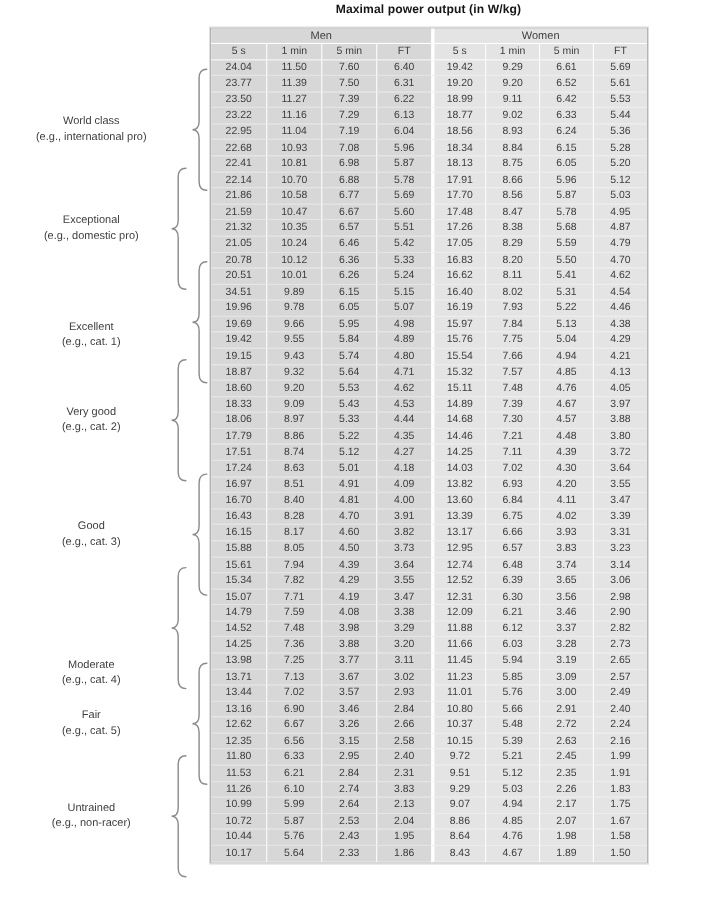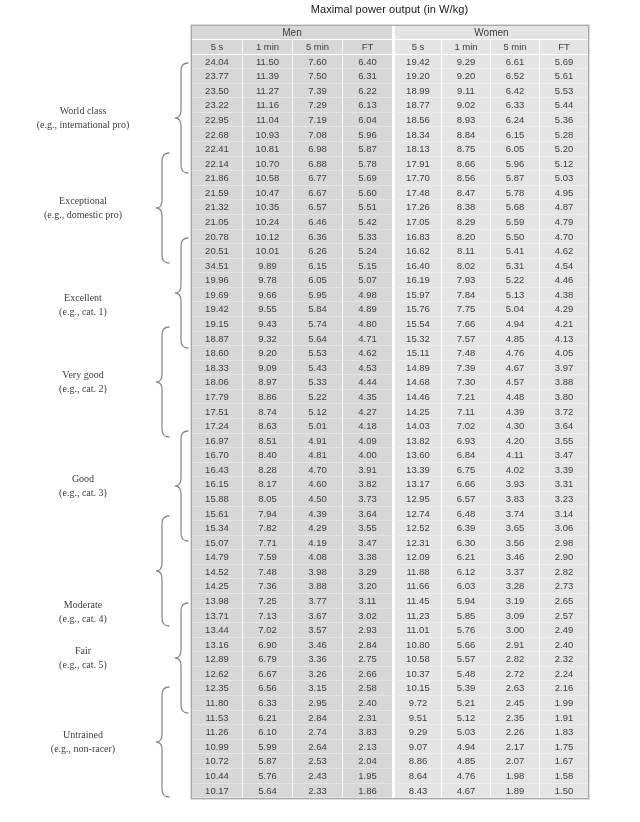--- a/index.html
+++ b/index.html
@@ -2,21 +2,21 @@
 <html style="--men-cell: #d7d7d7; --women-cell: #e4e4e4; --gridline: #ffffff; --outer-border: #a8a8a8; --text-color: #3d3d3d;"><head>
 <meta charset="utf-8">
 <style>
   html,body { margin:0; padding:0; background:#ffffff; }
   .canvas {
     position:relative; width:640px; height:822px; background:#ffffff;
     font-family:"Liberation Sans", sans-serif; overflow:hidden;
   }
   .title {
     position:absolute; left:191px; top:3px; width:397px;
-    text-align:center; font-size:11px; font-weight:normal; color:#161616;
+    text-align:center; font-size:11px; font-weight:bold; color:#161616;
     letter-spacing:0.1px;
   }
   .tablebox {
     position:absolute; left:191px; top:25px;
     border:1px solid var(--outer-border,#a8a8a8);
     outline:1px solid #dedede;
     background:#ffffff;
   }
   table { border-collapse:separate; border-spacing:0; table-layout:fixed; }
   col.cm { width:50px; } col.cw { width:49px; }
@@ -32,21 +32,21 @@
   thead tr.grp th { height:14px; font-size:10px; border-bottom:1px solid var(--gridline,#ffffff); }
   thead tr.sub th { height:14.6px; border-bottom:1px solid var(--gridline,#ffffff); }
   tbody td { height:14.58px; border-bottom:1px solid rgba(255,255,255,0.35); }
   th + th, td + td { border-left:1px solid rgba(255,255,255,0.9); }
   .gap { border-left:3px solid var(--gridline,#ffffff) !important;margin-top:16px; }
   .cat {
     position:absolute; left:3px; width:160px; height:28px;
     text-align:center; font-size:10px; line-height:13.5px;
     color:var(--text-color,#3d3d3d);
   }
-  .cat .l1, .cat .l2 { display:block;font-family:Liberation Serif, serif; }
+  .cat .l1, .cat .l2 { display:block; }
   #braces {
     position:absolute; left:0; top:0; width:640px; height:822px;
     pointer-events:none;
   }
 </style>
 </head>
 <body>
 
 <div class="canvas">
 
@@ -531,30 +531,20 @@
             <td class="m">13.16</td>
             <td class="m">6.90</td>
             <td class="m">3.46</td>
             <td class="m">2.84</td>
             <td class="w gap">10.80</td>
             <td class="w">5.66</td>
             <td class="w">2.91</td>
             <td class="w">2.40</td>
           </tr>
           <tr>
-            <td class="m">12.89</td>
-            <td class="m">6.79</td>
-            <td class="m">3.36</td>
-            <td class="m">2.75</td>
-            <td class="w gap">10.58</td>
-            <td class="w">5.57</td>
-            <td class="w">2.82</td>
-            <td class="w">2.32</td>
-          </tr>
-          <tr>
             <td class="m">12.62</td>
             <td class="m">6.67</td>
             <td class="m">3.26</td>
             <td class="m">2.66</td>
             <td class="w gap">10.37</td>
             <td class="w">5.48</td>
             <td class="w">2.72</td>
             <td class="w">2.24</td>
           </tr>
           <tr>

